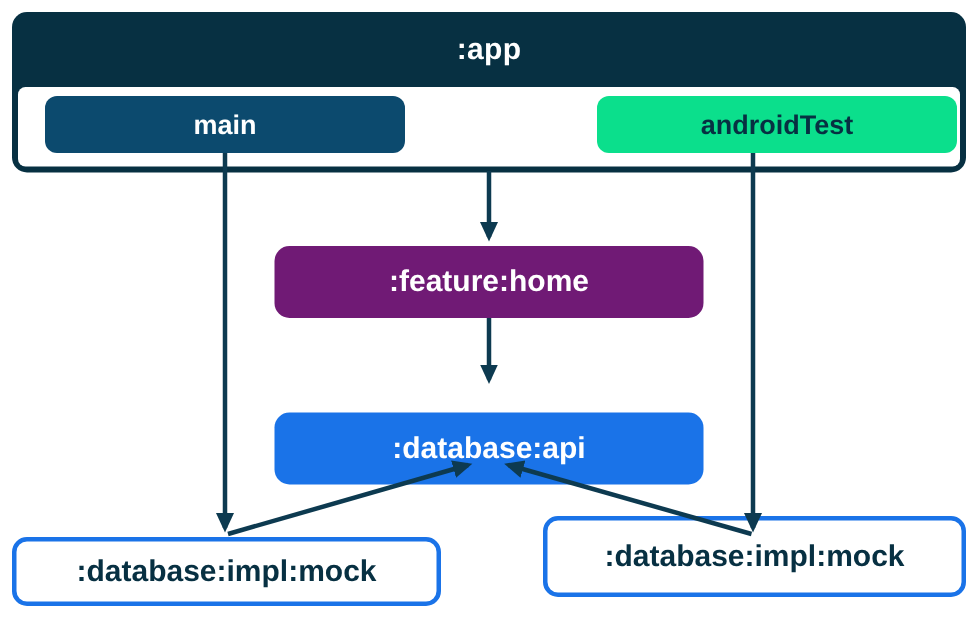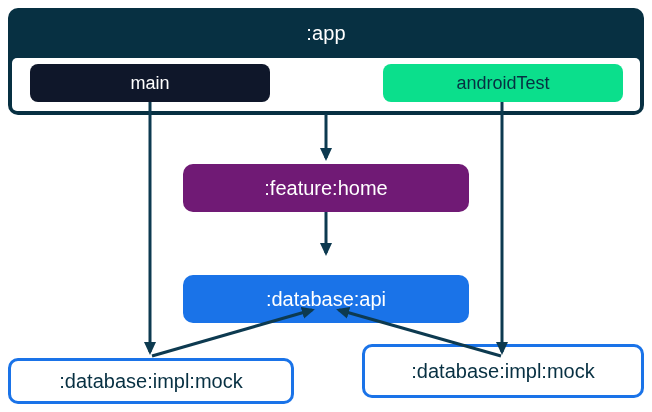--- a/index.html
+++ b/index.html
@@ -7,20 +7,21 @@
     padding: 0;
     background: #ffffff;
     font-family: "Liberation Sans", sans-serif;
   }
   .stage {
     position: relative;
     width: 652px;
     height: 412px;
     background: #ffffff;
     overflow: hidden;
+    font-weight: bold;
   }
   
   .app-container {
     position: absolute;
     left: 8px;
     top: 8px;
     width: 636px;
     height: 107px;
     border-radius: 10px;
     z-index: 1;
@@ -50,21 +51,21 @@
     height: 38px;
     width: 240px;
     border-radius: 8px;
     display: flex;
     align-items: center;
     justify-content: center;
     font-size: 18px;
     z-index: 2;
   }
   .sourceset.main { left: 30px; top: 64px; }
-  .sourceset.android-test { left: 383px; top: 64px; }
+  .sourceset.android-test { left: 398px; top: 64px; }
   
   .module {
     position: absolute;
     box-sizing: border-box;
     display: flex;
     align-items: center;
     justify-content: center;
     font-size: 20px;
     border-radius: 10px;
     z-index: 2;
@@ -92,21 +93,21 @@
 
 <div class="stage">
 
   <div class="app-container" style="background: rgb(7, 48, 66);">
     <div class="app-header" style="color: rgb(255, 255, 255);">
       <span>:app</span>
     </div>
     <div class="app-body"></div>
   </div>
 
-  <div class="sourceset main" style="background: #0f172a; color: rgb(255, 255, 255);">
+  <div class="sourceset main" style="background: #0c4a6e; color: rgb(255, 255, 255);">
     <span>main</span>
   </div>
   <div class="sourceset android-test" style="background: rgb(11, 223, 140); color: rgb(7, 48, 66);">
     <span>androidTest</span>
   </div>
 
   <div class="module feature-home" style="background: #701a75; color: rgb(255, 255, 255);">
     <span>:feature:home</span>
   </div>
   <div class="module database-api" style="background: rgb(26, 115, 232); color: rgb(255, 255, 255);">

